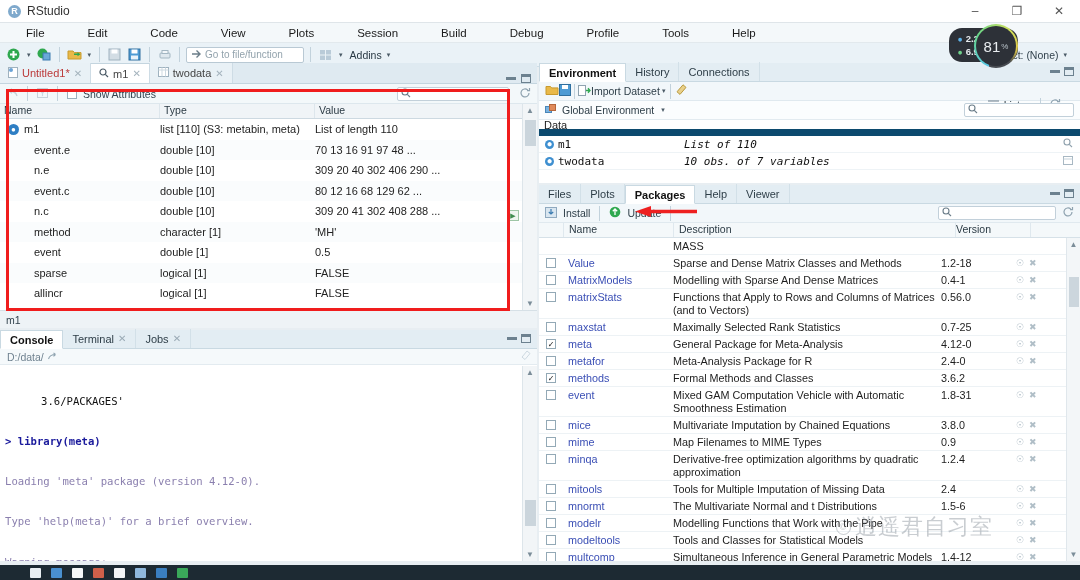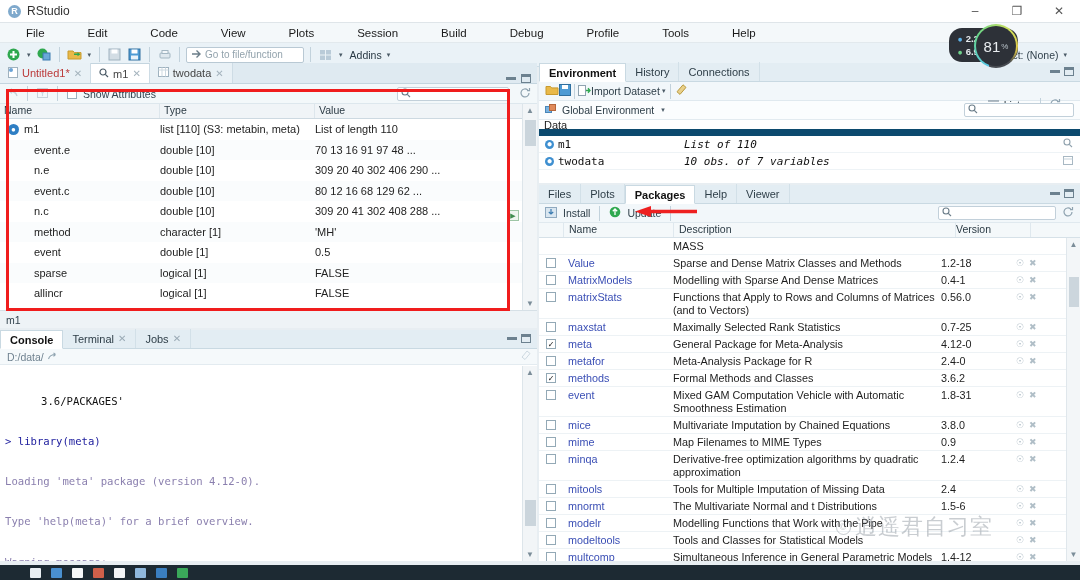--- a/index.html
+++ b/index.html
@@ -190,21 +190,21 @@
     display: flex; align-items: center; padding-left: 7px; gap: 4px;
     font-size: 10.5px; color: #6f8290;
   }
   .clines {
     position: absolute; top: 36px; left: 0; right: 0; bottom: 0;
     background: #fff; padding: 2px 0 0 5px; overflow: hidden;
     font-family: "DejaVu Sans Mono", monospace; font-size: 10.6px;
     line-height: 13.4px; white-space: pre;
   }
   .cl-out { color: #111; margin-left: 36px; }
-  .cl-in  { color: #1a1a9c; }
+  .cl-in  { color: #1a1a9c; font-weight: bold; }
   .cl-msg { color: #8a7fae; }
 
   
   #env { left: 539px; top: 0; width: 541px; height: 120px; }
   .envtool {
     height: 19px; background: #f2f7fa; border-bottom: 1px solid #e0e9ef;
     display: flex; align-items: center; padding: 0 6px;
     font-size: 10.5px; color: #2e3e48;
   }
   .envtool .right { margin-left: auto; display: flex; align-items: center; gap: 5px; margin-top: 28px; }

